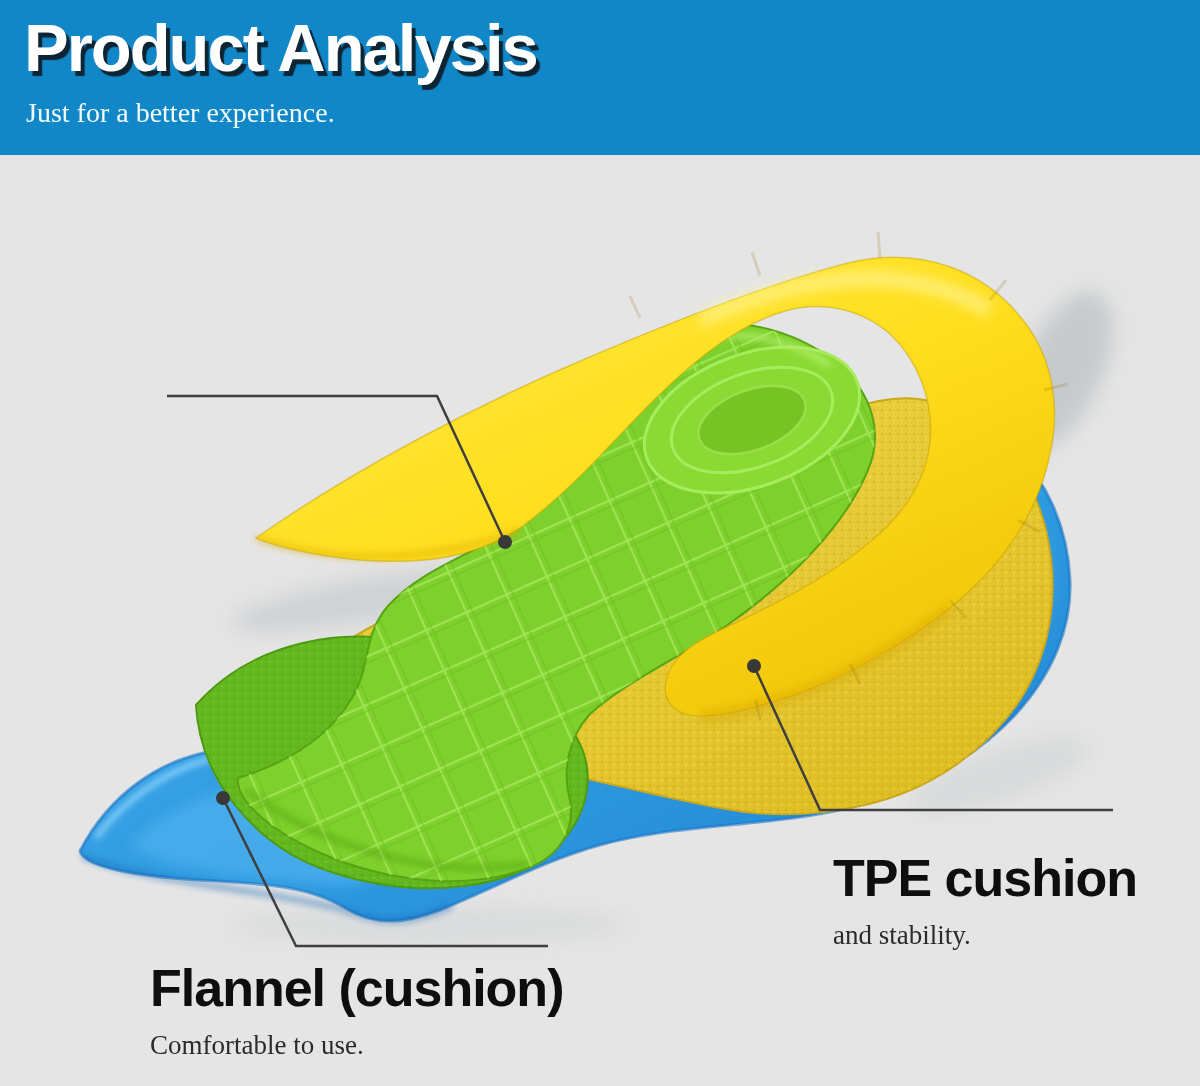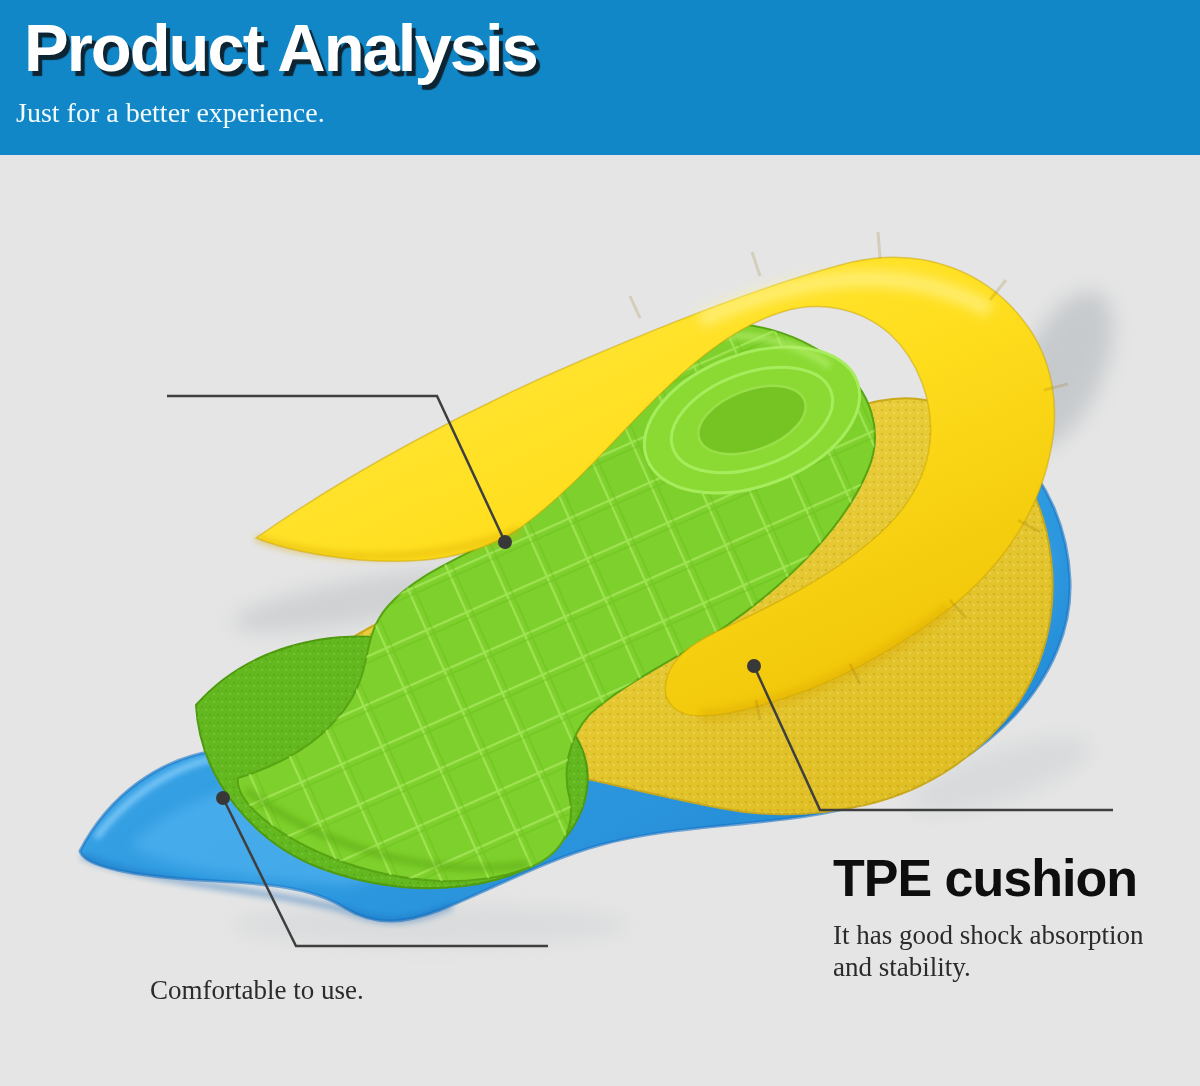--- a/index.html
+++ b/index.html
@@ -3,21 +3,21 @@
 <meta charset="utf-8">
 <style>
   html,body{margin:0;padding:0;background:#ffffff;}
   .canvas{position:relative;width:1200px;height:1086px;background:#e5e5e5;overflow:hidden;
           font-family:"Liberation Sans",sans-serif;}
   
   .header{position:absolute;left:0;top:0;width:1200px;height:155px;background:#1187c8;}
   .header h1{position:absolute;left:24px;top:14px;margin:0;color:#ffffff;
              font-size:67px;font-weight:900;letter-spacing:-2px;line-height:1;
              text-shadow:4px 5px 1px #0d2433;}
-  .header .sub{position:absolute;left:16px;top:97px;color:#f2fbff;
+  .header .sub{position:absolute;left:26px;top:97px;color:#f2fbff;
                font-family:"Liberation Serif",serif;font-size:28px;}
   
   .art{position:absolute;left:0;top:0;width:1200px;height:1086px;}
   
   .callout{position:absolute;color:#0e0e0e;}
   .callout .t{font-size:52px;font-weight:bold;letter-spacing:-1px;line-height:1.05;white-space:nowrap;}
   .callout .d{margin-top:13px;font-family:"Liberation Serif",serif;font-size:27px;
               line-height:32px;color:#2b2b2b;white-space:nowrap;}
   .co-sebs{left:64px;top:268px;}
   .co-tpe{left:833px;top:851px;}
@@ -160,24 +160,24 @@
       <circle cx="505" cy="542" r="7"></circle>
       <circle cx="754" cy="666" r="7"></circle>
       <circle cx="223" cy="798" r="7"></circle>
     </g>
   </svg>
 
 
   <div class="callout co-tpe">
     <div class="t">TPE cushion</div>
     <div class="d">
-      <div>It has good shock absorption</div>
       <div>and stability.</div>
     </div>
   </div>
 
   <div class="callout co-flannel">
+    <div class="t">Flannel (cushion)</div>
     <div class="d">
       <div>Comfortable to use.</div>
     </div>
   </div>
 
 </div>
 
 </body></html>

